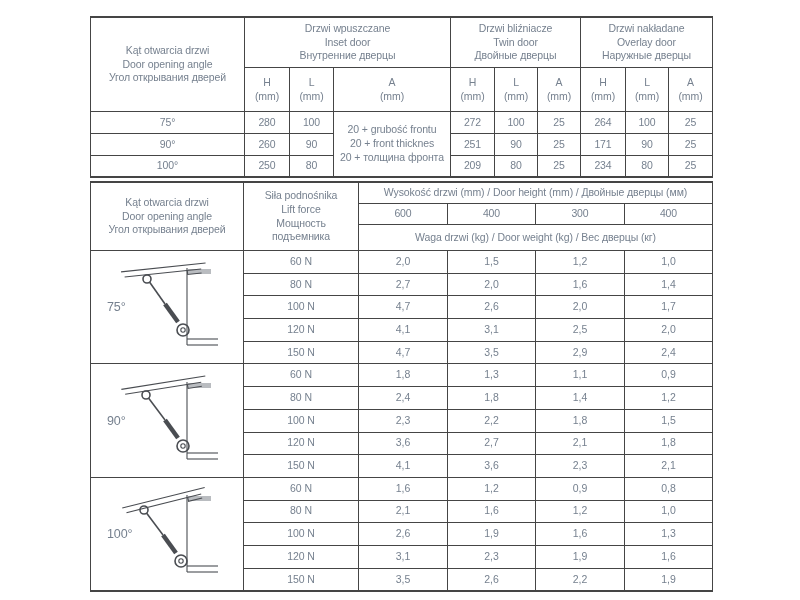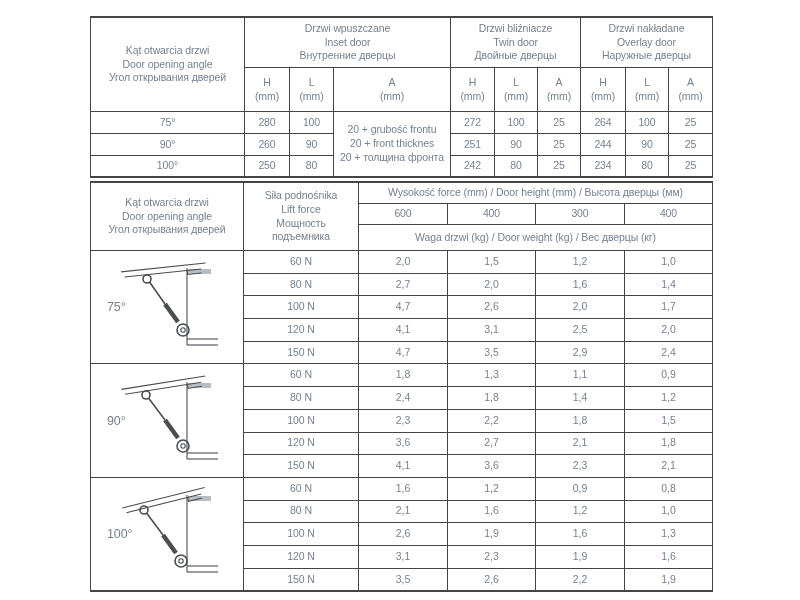--- a/index.html
+++ b/index.html
@@ -97,29 +97,29 @@
       <td>100</td>
       <td>25</td>
     </tr>
     <tr class="d2">
       <td>90°</td>
       <td>260</td>
       <td>90</td>
       <td>251</td>
       <td>90</td>
       <td>25</td>
-      <td>244</td>
+      <td>171</td>
       <td>90</td>
       <td>25</td>
     </tr>
     <tr class="d3">
       <td>100°</td>
       <td>250</td>
       <td>80</td>
-      <td>242</td>
+      <td>209</td>
       <td>80</td>
       <td>25</td>
       <td>234</td>
       <td>80</td>
       <td>25</td>
     </tr>
   </tbody>
     </table>
 
   <table class="t2">
@@ -133,21 +133,21 @@
     </colgroup>
     <tbody>
         <tr class="h1">
       <td class="ml" rowspan="3">Kąt otwarcia drzwi
 Door opening angle
 Угол открывания дверей</td>
       <td class="ml" rowspan="3">Siła podnośnika
 Lift force
 Мощность
 подъемника</td>
-      <td colspan="4">Wysokość force (mm) / Door height (mm) / Высота дверцы (мм)</td>
+      <td colspan="4">Wysokość drzwi (mm) / Door height (mm) / Двойные дверцы (мм)</td>
     </tr>
     <tr class="h2">
       <td>600</td>
       <td>400</td>
       <td>300</td>
       <td>400</td>
     </tr>
     <tr class="h3">
       <td colspan="4">Waga drzwi (kg) / Door weight (kg) / Вес дверцы (кг)</td>
     </tr>

